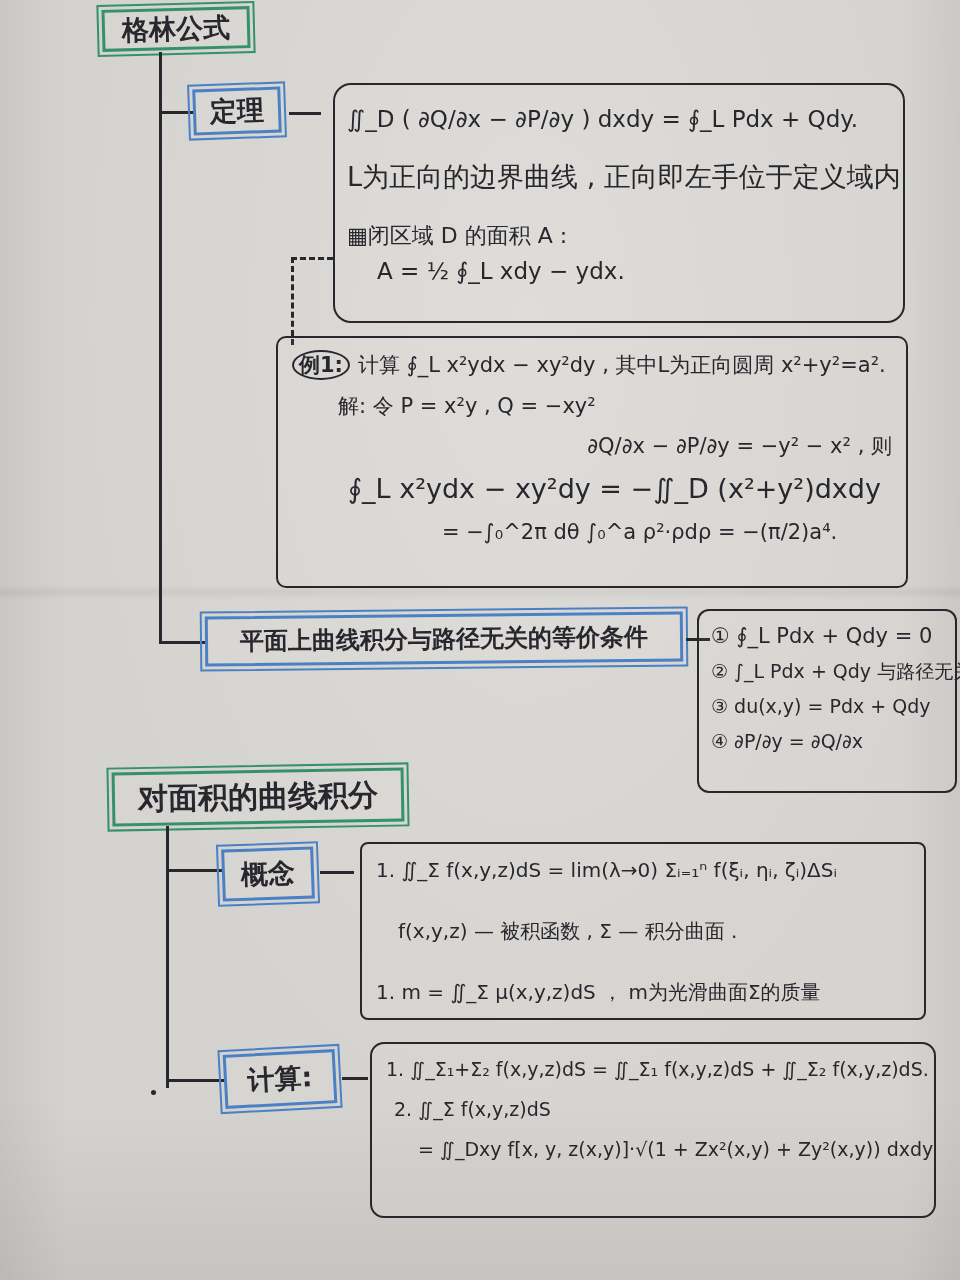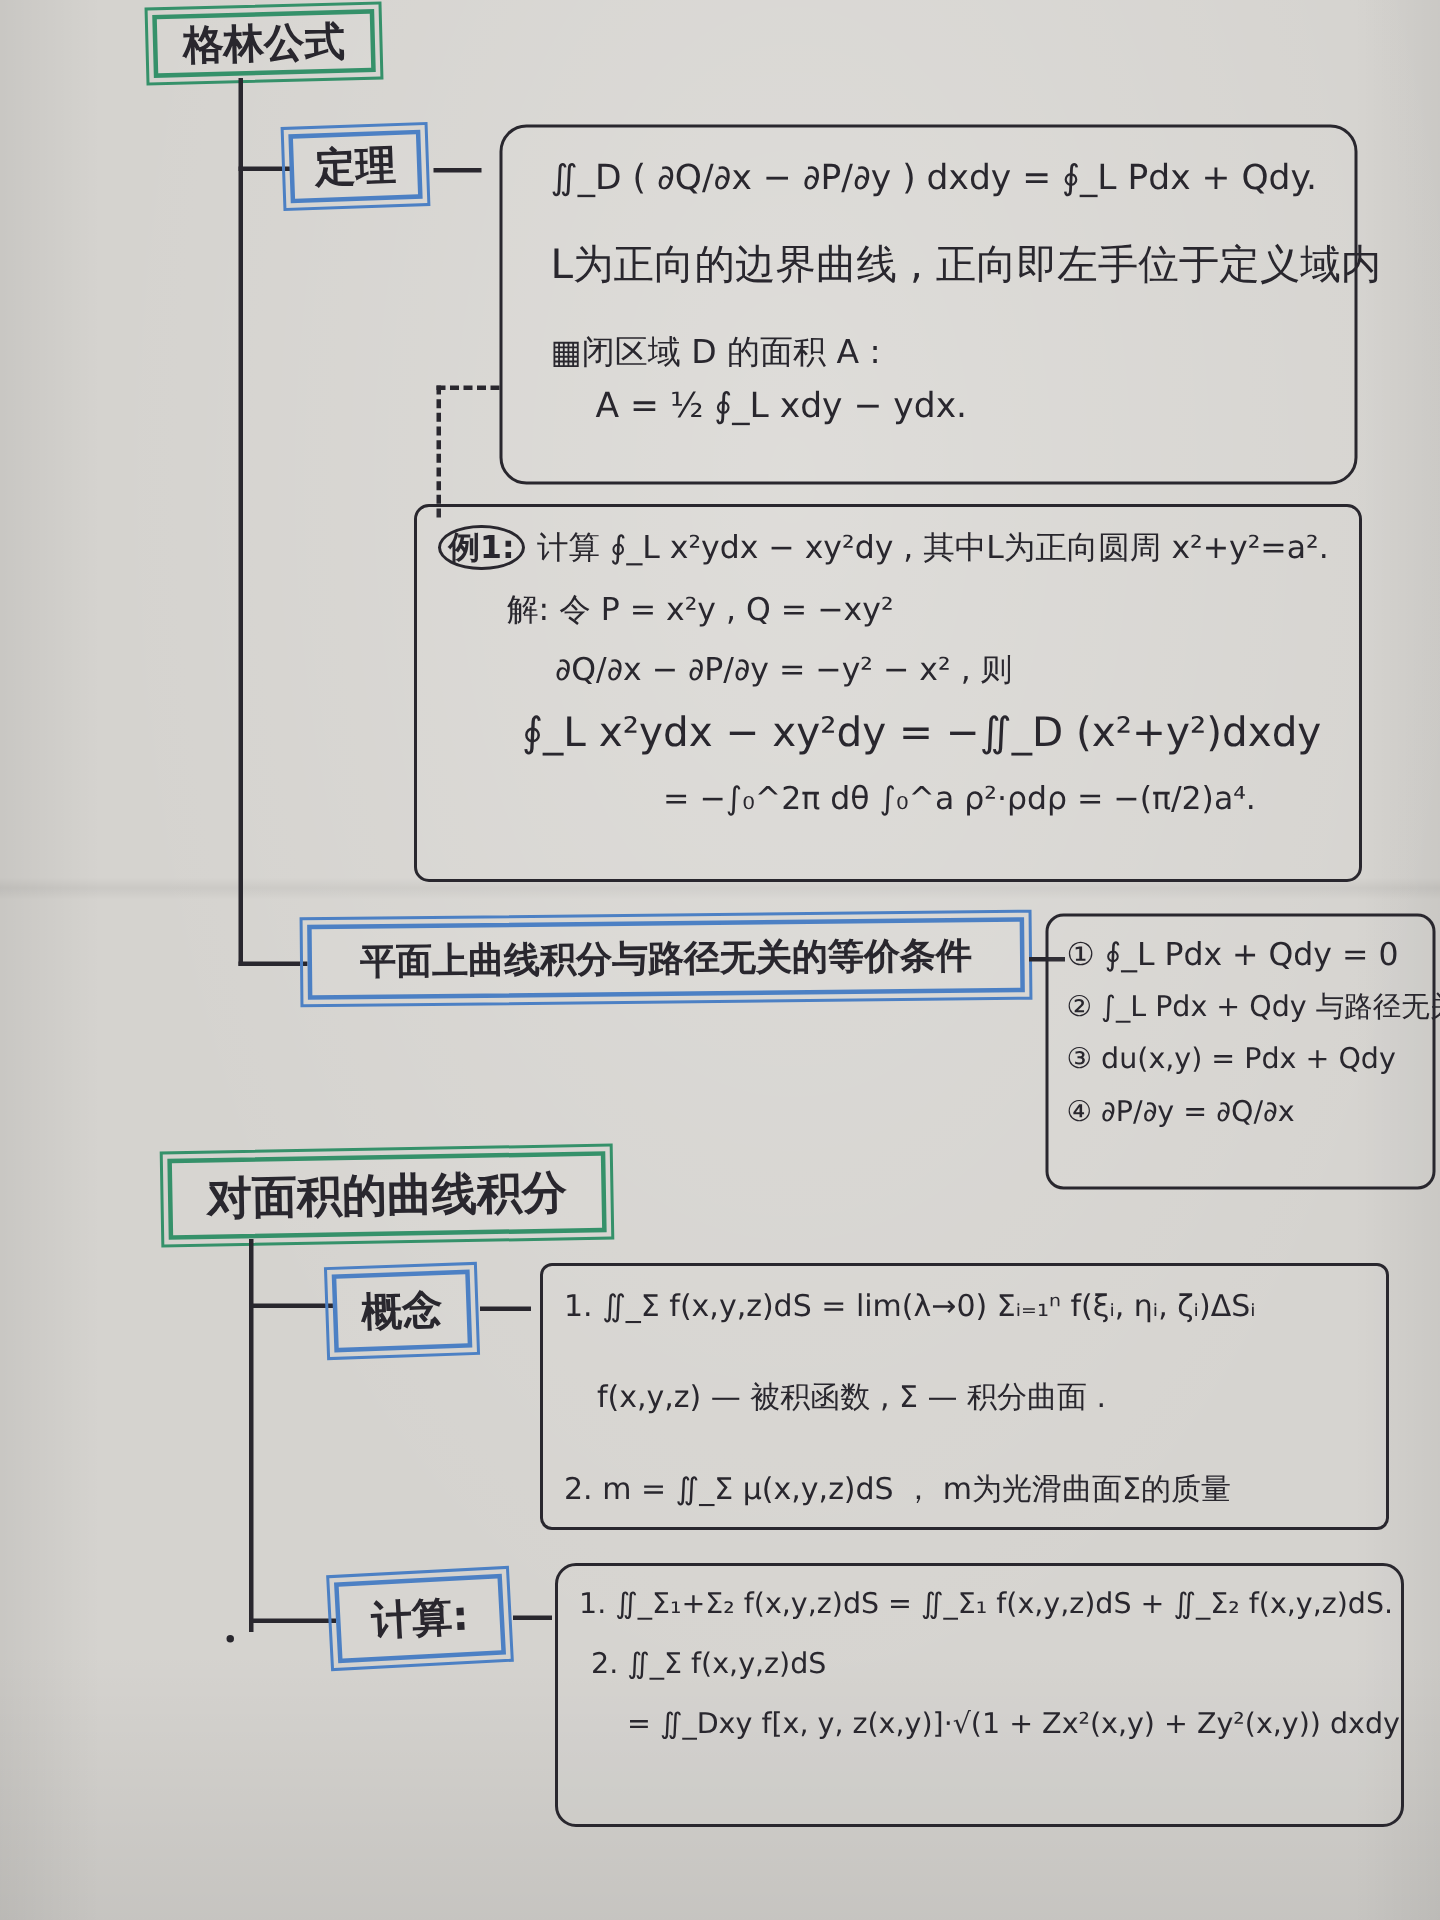--- a/index.html
+++ b/index.html
@@ -55,36 +55,36 @@
 
 <div class="vline" style="left:159px;top:52px;height:592px;"></div>
 <div class="hline" style="left:159px;top:111px;width:36px;"></div>
 
 <div class="node blue" style="left:193px;top:88px;width:88px;height:46px;font-size:27px;transform:rotate(-2deg);">
   <span>定理</span>
 </div>
 
 <div class="hline" style="left:289px;top:112px;width:32px;"></div>
 
-<div class="cbox" style="left:333px;top:83px;width:572px;height:240px;padding:14px 32px;border-radius:18px;">
+<div class="cbox" style="left:333px;top:83px;width:572px;height:240px;padding:14px 12px;border-radius:18px;">
   <div class="line" style="font-size:23px;margin-top:6px;">∬_D ( ∂Q/∂x − ∂P/∂y ) dxdy = ∮_L Pdx + Qdy.</div>
   <div class="line" style="font-size:27px;margin-top:26px;">L为正向的边界曲线 , 正向即左手位于定义域内</div>
   <div class="line" style="font-size:22px;margin-top:28px;">▦闭区域 D 的面积 A :</div>
   <div class="line" style="font-size:23px;margin-top:8px;margin-left:30px;">A = ½ ∮_L xdy − ydx.</div>
 </div>
 
 <div class="hdash" style="left:291px;top:257px;width:42px;"></div>
 <div class="vdash" style="left:291px;top:257px;height:88px;"></div>
 
 <div class="cbox" style="left:276px;top:336px;width:632px;height:252px;padding:12px 14px;border-radius:10px;gap:13px;">
   <div class="line" style="font-size:21px;">
     <span class="circled">例1:</span><span>计算 ∮_L x²ydx − xy²dy , 其中L为正向圆周 x²+y²=a².</span>
   </div>
   <div class="line" style="font-size:21px;margin-left:46px;">解: 令 P = x²y , Q = −xy²</div>
-  <div class="line" style="font-size:21px;margin-left:78px;">∂Q/∂x − ∂P/∂y = −y² − x² , 则</div>
+  <div class="line" style="font-size:21px;margin-left:78px;text-align:right;">∂Q/∂x − ∂P/∂y = −y² − x² , 则</div>
   <div class="line" style="font-size:27px;margin-left:56px;">∮_L x²ydx − xy²dy = −∬_D (x²+y²)dxdy</div>
   <div class="line" style="font-size:21px;margin-left:150px;">= −∫₀^2π dθ ∫₀^a ρ²·ρdρ = −(π/2)a⁴.</div>
 </div>
 
 <div class="hline" style="left:159px;top:641px;width:46px;"></div>
 
 <div class="node blue" style="left:205px;top:614px;width:478px;height:50px;font-size:24px;transform:rotate(-0.6deg);">
   <span>平面上曲线积分与路径无关的等价条件</span>
 </div>
 
@@ -108,21 +108,21 @@
 
 <div class="node blue" style="left:222px;top:848px;width:92px;height:52px;font-size:27px;transform:rotate(-2deg);">
   <span>概念</span>
 </div>
 
 <div class="hline" style="left:320px;top:871px;width:34px;"></div>
 
 <div class="cbox" style="left:360px;top:842px;width:566px;height:178px;padding:14px 14px;border-radius:8px;gap:36px;">
   <div class="line" style="font-size:20px;">1. ∬_Σ f(x,y,z)dS = lim(λ→0) Σᵢ₌₁ⁿ f(ξᵢ, ηᵢ, ζᵢ)ΔSᵢ</div>
   <div class="line" style="font-size:20px;margin-left:22px;">f(x,y,z) — 被积函数 , Σ — 积分曲面 .</div>
-  <div class="line" style="font-size:20px;">2. m = ∬_Σ μ(x,y,z)dS ， m为光滑曲面Σ的质量</div>
+  <div class="line" style="font-size:20px;">1. m = ∬_Σ μ(x,y,z)dS ， m为光滑曲面Σ的质量</div>
 </div>
 
 <div class="hline" style="left:166px;top:1079px;width:58px;"></div>
 
 <div class="node blue" style="left:224px;top:1052px;width:112px;height:54px;font-size:27px;transform:rotate(-3deg);">
   <span>计算:</span>
 </div>
 
 <div class="hline" style="left:342px;top:1077px;width:26px;"></div>
 

